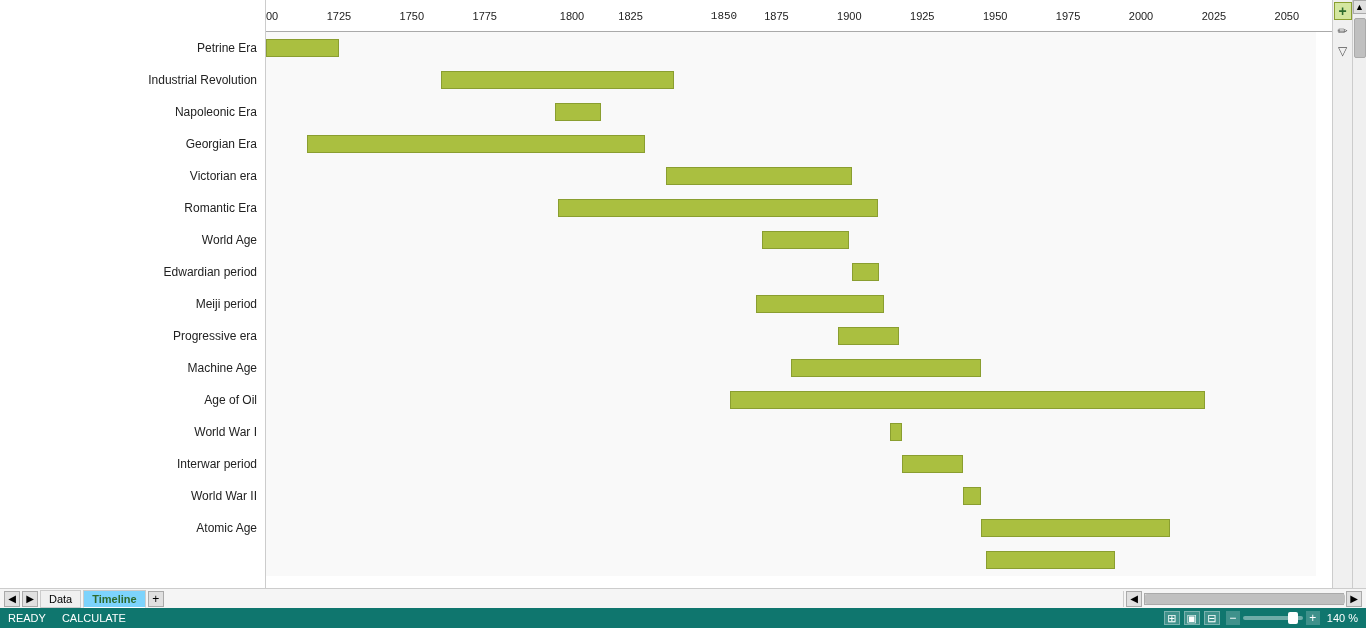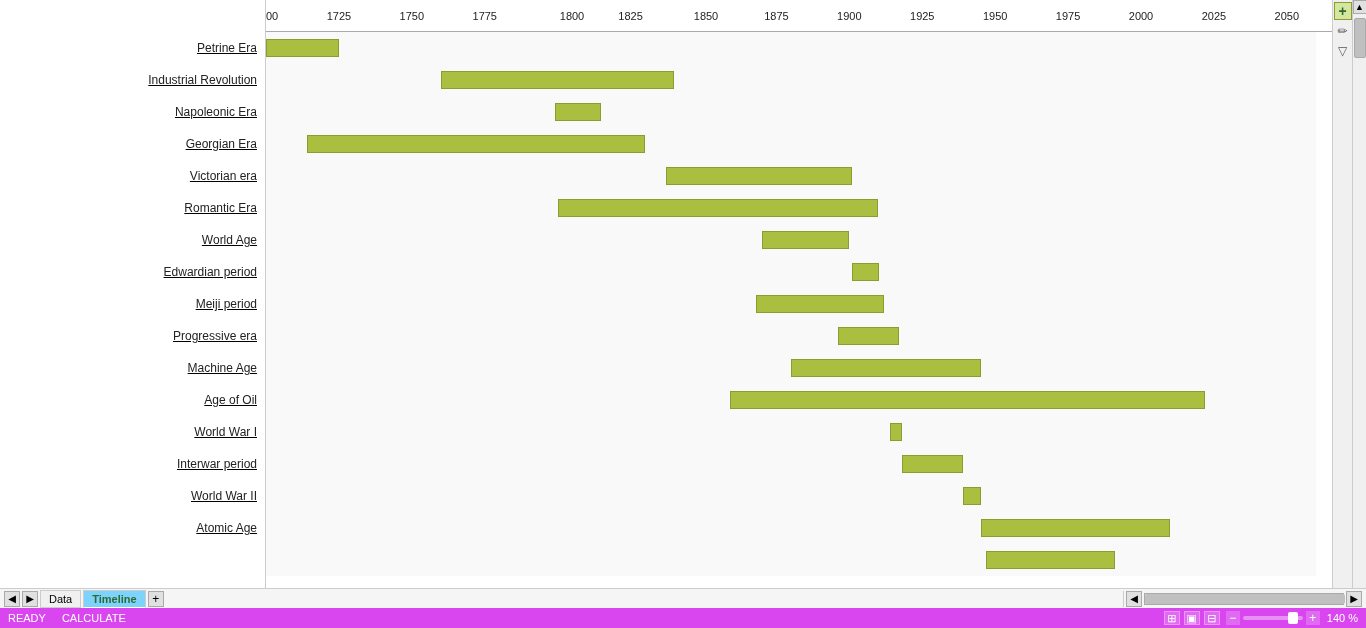--- a/index.html
+++ b/index.html
@@ -11,21 +11,20 @@
       flex-direction: column;
       overflow: hidden;
     }
 
     .left-labels {
       width: 265px;
       flex-shrink: 0;
       display: flex;
       flex-direction: column;
       padding-top: 32px;
-      text-decoration: underline;
     }
 
     .label-row {
       height: 32px;
       display: flex;
       align-items: center;
       justify-content: flex-end;
       padding-right: 8px;
       color: #222;
       font-size: 12px;
@@ -145,21 +144,21 @@
       height: 16px;
       background: #e0e0e0;
       border: 1px solid #aaa;
       display: flex; align-items: center; justify-content: center;
       font-size: 12px;
       cursor: pointer;
     }
 
     .status-bar {
       height: 20px;
-      background: #d946ef;
+      background: #0f766e;
       display: flex;
       align-items: center;
       padding: 0 8px;
       color: #fff;
       font-size: 11px;
       justify-content: space-between;
     }
 
     .status-left { display: flex; gap: 16px; }
     .status-right { display: flex; align-items: center; gap: 6px; }
@@ -263,21 +262,21 @@
           </div>
           <div class="axis-tick" style="left: 218.75px; transform: translateX(-50%);">
             <span class="axis-tick-label">1775</span>
           </div>
           <div class="axis-tick" style="left: 306px; transform: translateX(-50%);">
             <span class="axis-tick-label">1800</span>
           </div>
           <div class="axis-tick" style="left: 364.583px; transform: translateX(-50%);">
             <span class="axis-tick-label">1825</span>
           </div>
-          <div class="axis-tick" style="left: 440px; transform: translateX(-50%);">
+          <div class="axis-tick" style="left: 458px; transform: translateX(-50%); font-family: Liberation Mono, monospace;">
             <span class="axis-tick-label">1850</span>
           </div>
           <div class="axis-tick" style="left: 510.417px; transform: translateX(-50%);">
             <span class="axis-tick-label">1875</span>
           </div>
           <div class="axis-tick" style="left: 583.333px; transform: translateX(-50%);">
             <span class="axis-tick-label">1900</span>
           </div>
           <div class="axis-tick" style="left: 656.25px; transform: translateX(-50%);">
             <span class="axis-tick-label">1925</span>

